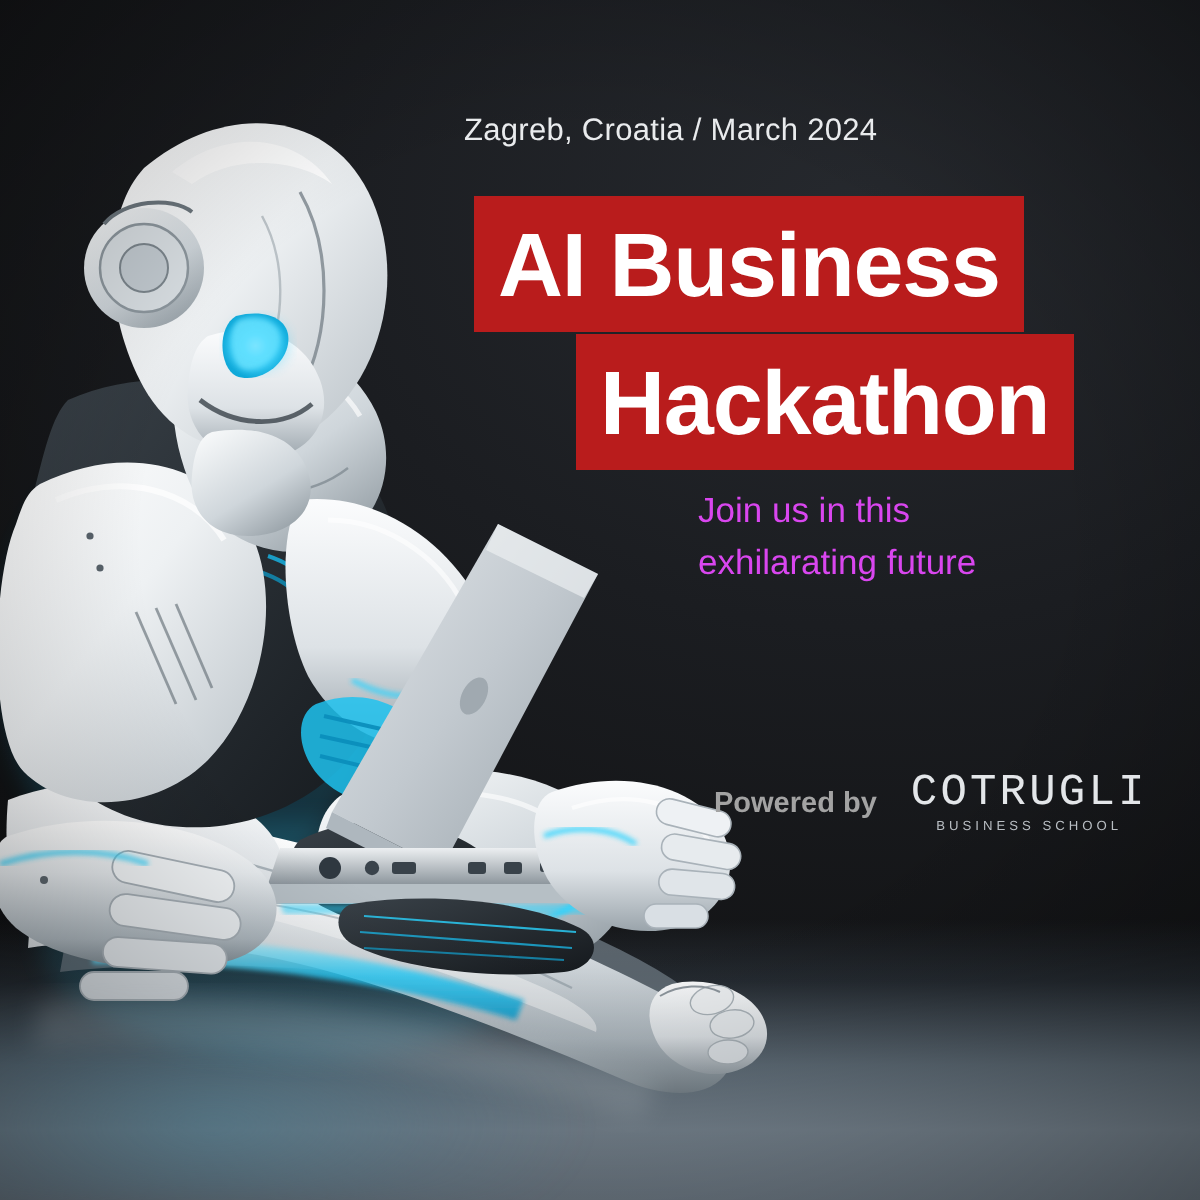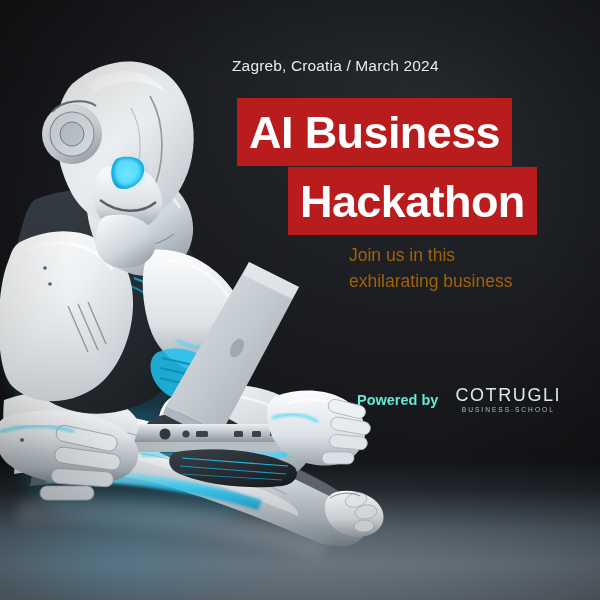--- a/index.html
+++ b/index.html
@@ -83,42 +83,42 @@
     white-space: nowrap;
     box-sizing: border-box;
   }
 
   .blurb {
     position: absolute;
     left: 349px; top: 243px;
     width: 220px;
     font-size: 17.5px;
     line-height: 1.47;
-    color: #a16207;
+    color: #d946ef;
     font-weight: 400;
   }
   .blurb span { display: block; white-space: nowrap; }
 
   .powered {
     position: absolute;
     left: 357px; top: 386px;
     display: flex;
     align-items: center;
     gap: 17px;
   }
   .powered-label {
     font-size: 14.5px;
     font-weight: 700;
-    color: #5eead4;
+    color: #a3a3a3;
     white-space: nowrap;
   }
   .logo { display: flex; flex-direction: column; align-items: center; line-height: 1; }
   .logo-main {
-    font-family: Liberation Sans, sans-serif;
-    font-size: 18px;
+    font-family: Liberation Mono, monospace;
+    font-size: 22px;
     font-weight: 400;
     letter-spacing: 1.6px;
     color: #e3e6e9;
     white-space: nowrap;
   }
   .logo-sub {
     font-family: "Liberation Sans", sans-serif;
     font-size: 6.6px;
     letter-spacing: 2.0px;
     color: #b9bec3;
@@ -381,21 +381,21 @@
       <div class="hl-row row1">
         <span class="hl-box">AI Business</span>
       </div>
       <div class="hl-row row2">
         <span class="hl-box">Hackathon</span>
       </div>
     </div>
 
     <div class="blurb">
       <span>Join us in this</span>
-      <span>exhilarating business</span>
+      <span>exhilarating future</span>
     </div>
 
     <div class="powered">
       <span class="powered-label">Powered by</span>
       <span class="logo">
         <span class="logo-main">COTRUGLI</span>
         <span class="logo-sub">BUSINESS SCHOOL</span>
       </span>
     </div>
 

